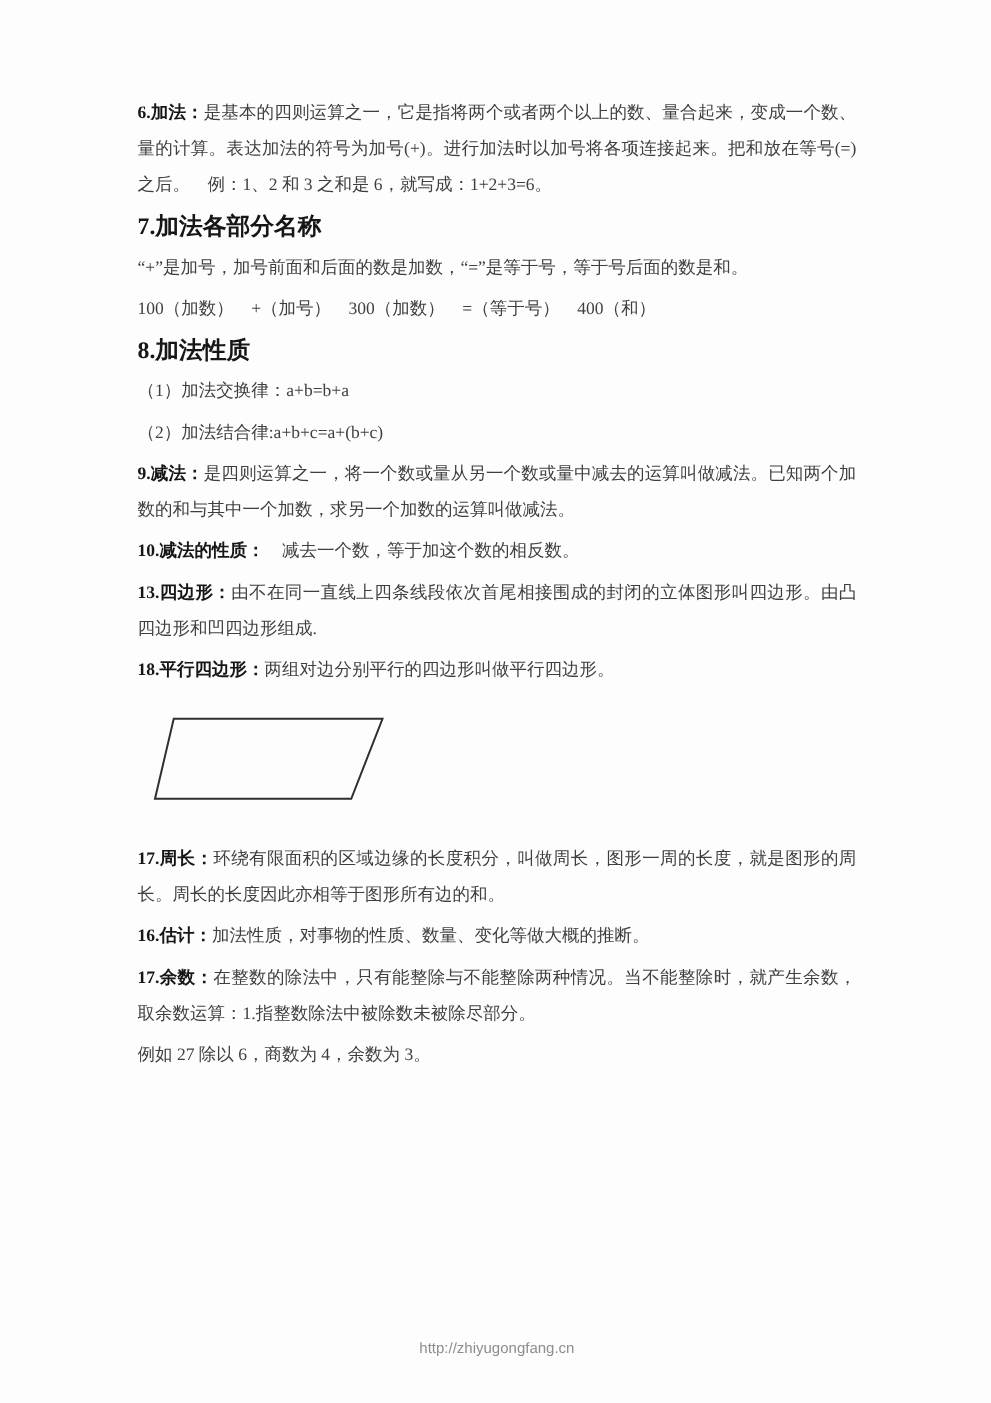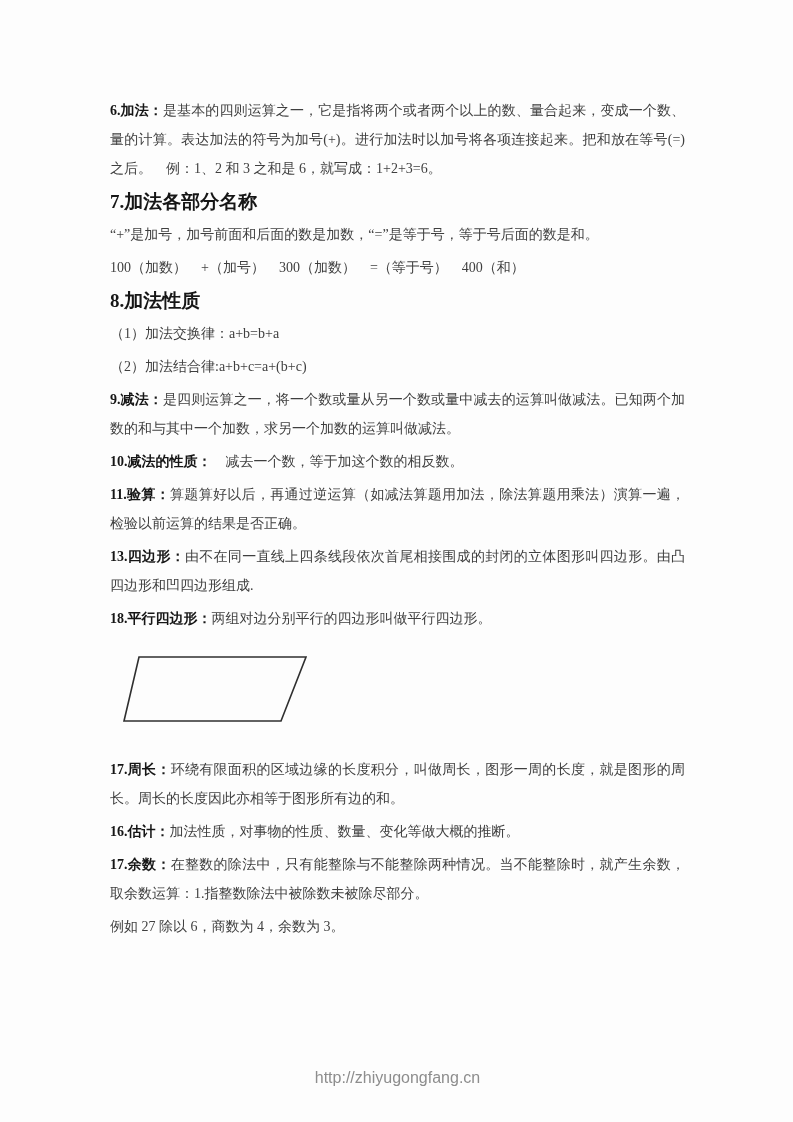--- a/index.html
+++ b/index.html
@@ -6,21 +6,21 @@
     margin: 0;
     padding: 0;
     background: #fdfdfd;
   }
   .page {
     position: relative;
     box-sizing: border-box;
     width: 793px;
     height: 1122px;
     background: #fdfdfd;
-    padding: 96px 108px 34px 110px;
+    padding: 76px 108px 34px 110px;
     display: flex;
     flex-direction: column;
     font-family: "Liberation Serif", "DejaVu Serif", serif;
     overflow: hidden;
   }
   .content {
     flex: 0 0 auto;
   }
   p.para {
     margin: 0 0 4px 0;
@@ -44,21 +44,21 @@
   .figure {
     margin: 22px 0 32px 12px;
     height: 68px;
     width: 186px;
   }
   .figure svg { display: block; }
   .footer {
     margin-top: auto;
     text-align: center;
     font-family: "Liberation Sans", "DejaVu Sans", sans-serif;
-    font-size: 16px;
+    font-size: 12px;
     line-height: 20px;
     color: #8d8d8d;
   }
 </style>
 </head>
 <body>
 
 <div class="page">
   <div class="content">
 
@@ -69,21 +69,20 @@
     <p class="para">100（加数）　+（加号）　300（加数）　=（等于号）　400（和）</p>
 
     <p class="heading">8.加法性质</p>
     <p class="para">（1）加法交换律：a+b=b+a</p>
     <p class="para">（2）加法结合律:a+b+c=a+(b+c)</p>
 
     <p class="para"><span class="term">9.减法：</span><span>是四则运算之一，将一个数或量从另一个数或量中减去的运算叫做减法。已知两个加数的和与其中一个加数，求另一个加数的运算叫做减法。</span></p>
 
     <p class="para"><span class="term">10.减法的性质：</span><span>　减去一个数，等于加这个数的相反数。</span></p>
 
-    <p class="para"><span class="term">11.验算：</span><span>算题算好以后，再通过逆运算（如减法算题用加法，除法算题用乘法）演算一遍，检验以前运算的结果是否正确。</span></p>
 
 
     <p class="para"><span class="term">13.四边形：</span><span>由不在同一直线上四条线段依次首尾相接围成的封闭的立体图形叫四边形。由凸四边形和凹四边形组成.</span></p>
 
     <p class="para"><span class="term">18.平行四边形：</span><span>两组对边分别平行的四边形叫做平行四边形。</span></p>
 
     <div class="figure">
       <svg width="186" height="68" viewBox="0 0 186 68">
         <polygon points="17,2 184,2 159,66 2,66" fill="none" stroke="#2f2f2f" stroke-width="1.6"></polygon>
       </svg>

